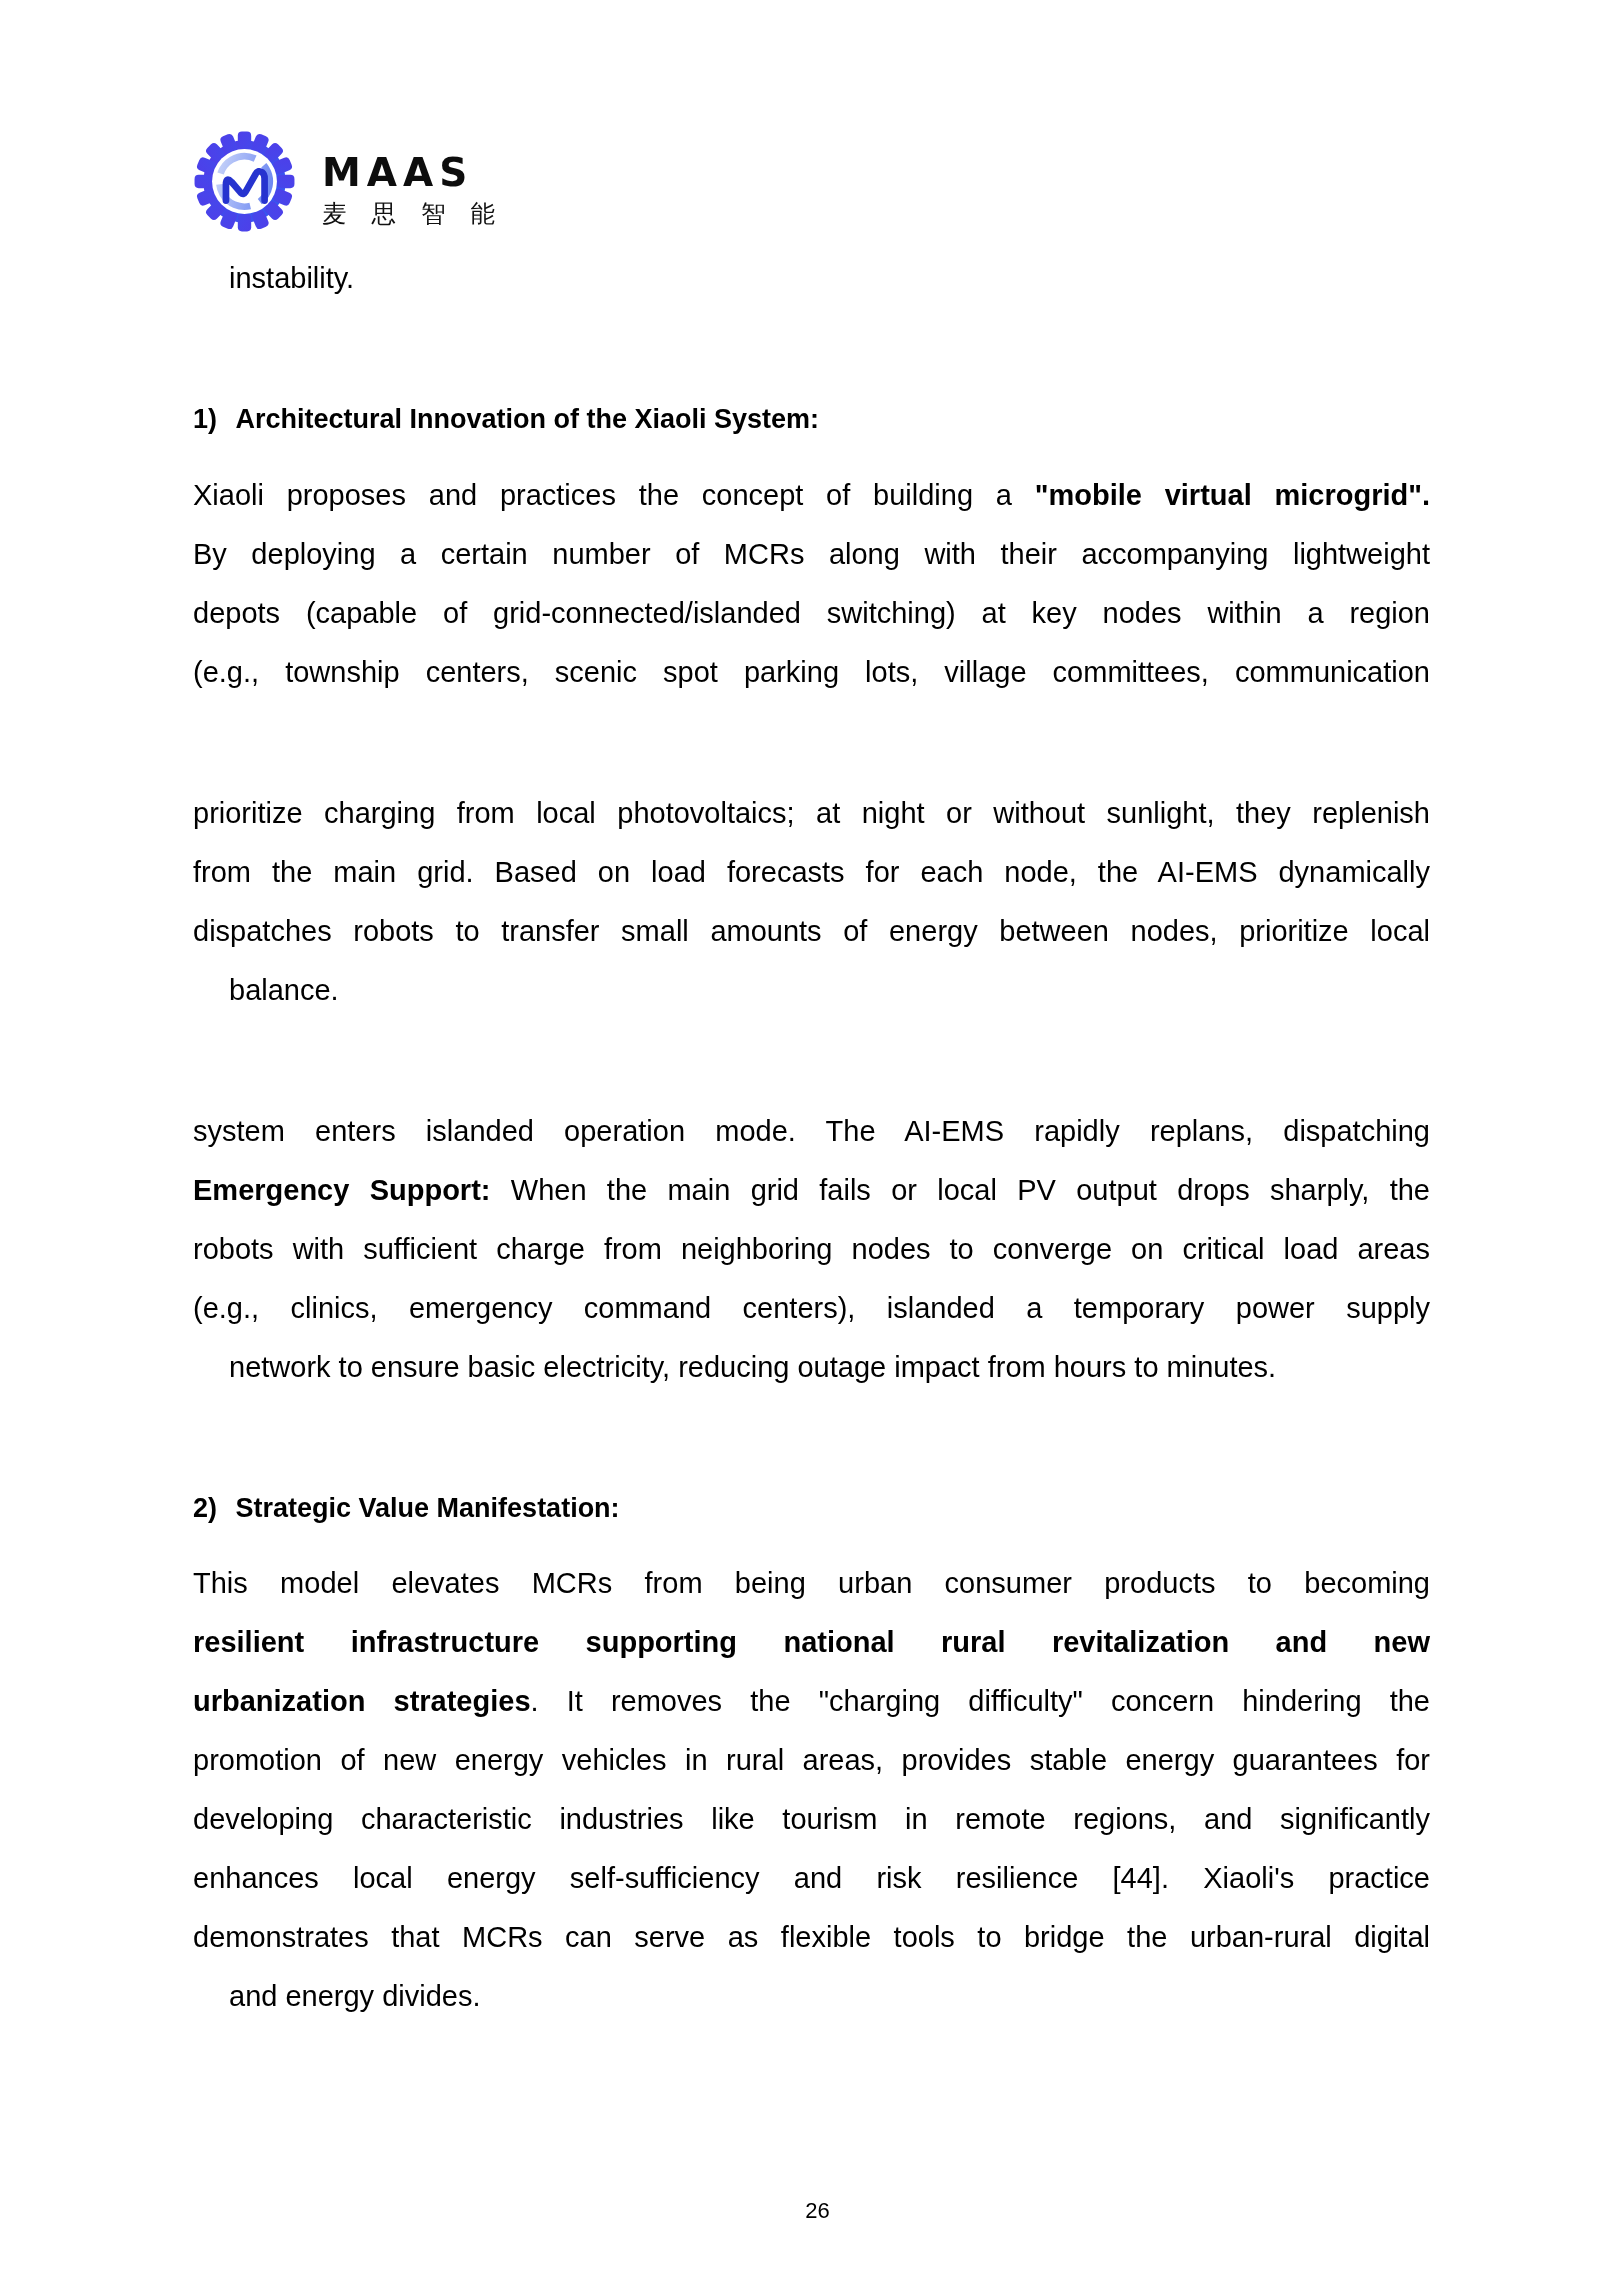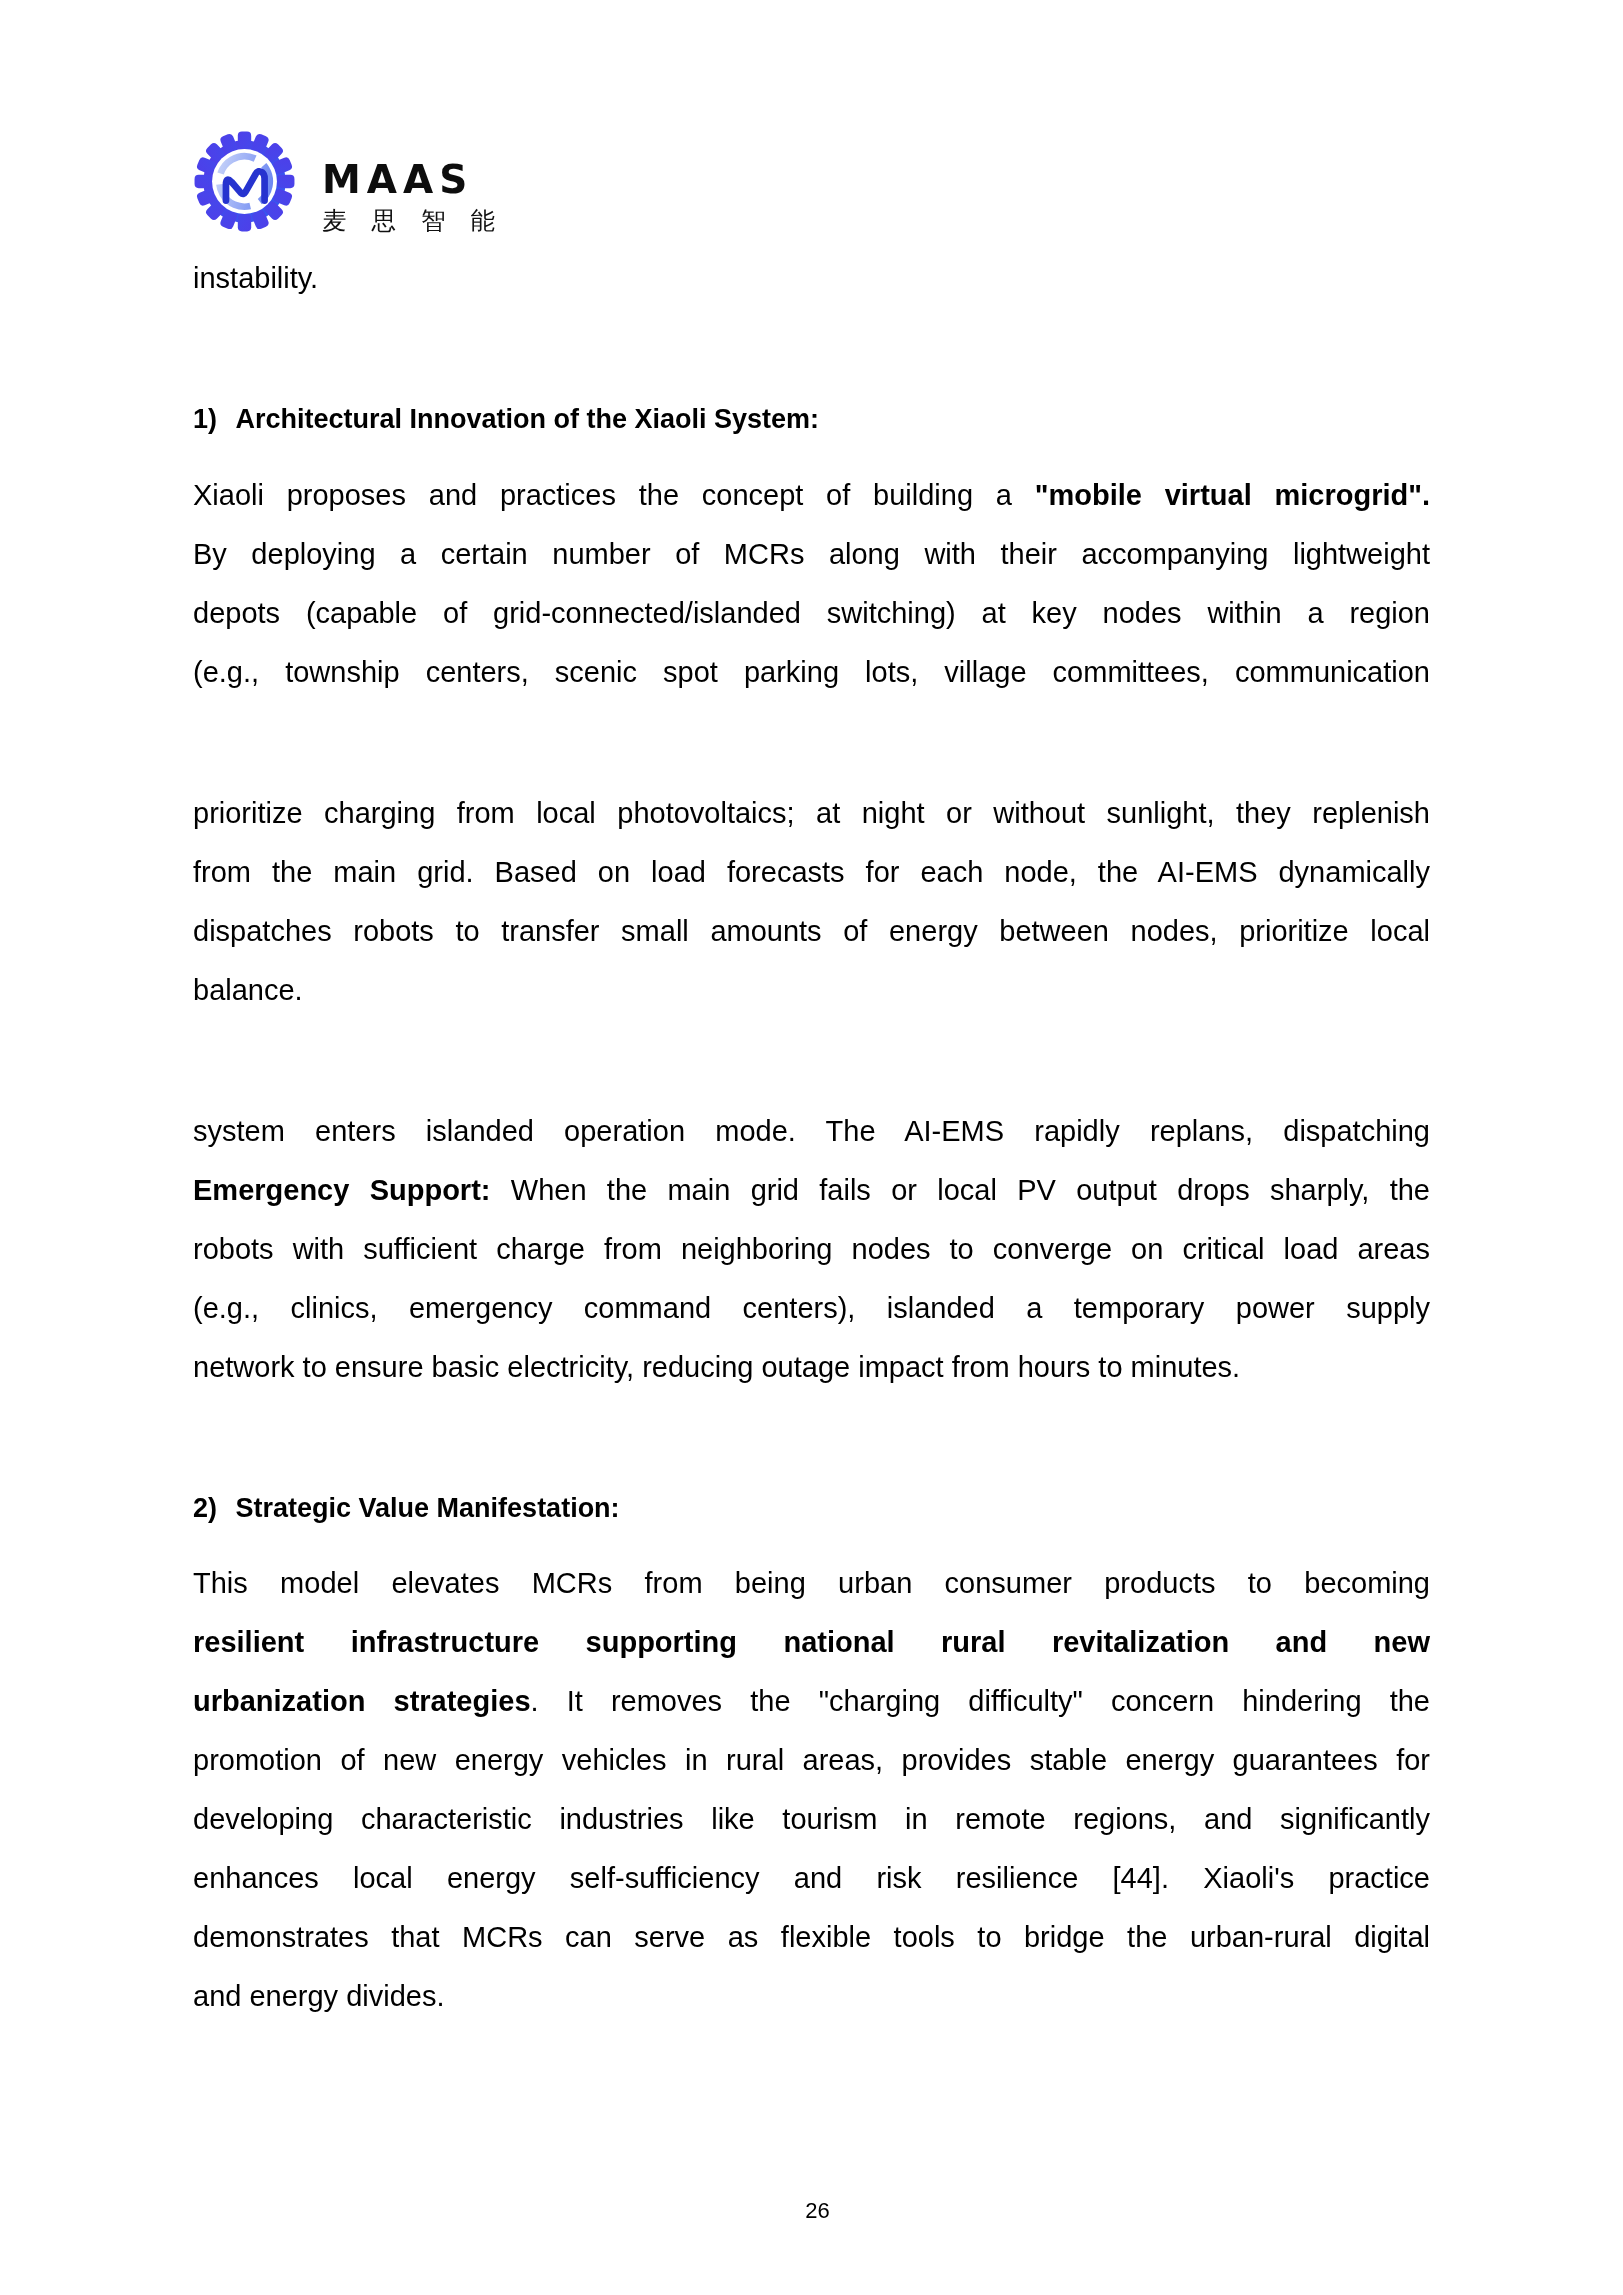--- a/index.html
+++ b/index.html
@@ -7,21 +7,21 @@
     width: 1623px; height: 2295px;
     background: #ffffff;
     color: #000000;
     font-family: "Liberation Sans", sans-serif;
     position: relative;
     overflow: hidden;
   }
   .content { padding: 130px 193px 0 193px; }
 
   
-  .logo { display: flex; align-items: flex-end; }
+  .logo { display: flex; align-items: center; }
   .logo-gear { width: 103px; height: 103px; flex: 0 0 auto; }
   .logo-text { margin-left: 26px; padding-top: 16.4px; }
   .brand {
     font-family: "DejaVu Sans", sans-serif;
     font-weight: bold;
     font-size: 39px;
     line-height: 1;
     letter-spacing: 6px;
     color: #0d0d0d;
     white-space: nowrap;
@@ -31,21 +31,21 @@
     width: 173px;
     margin-top: 9.3px;
     font-size: 24.5px;
     line-height: 1;
     color: #111111;
   }
 
   
   .para { font-size: 29px; line-height: 59px; margin: 0 0 82px 0; }
   .para .line { text-align: justify; text-align-last: justify; }
-  .para .line.last { text-align-last: left; }
+  .para .line.last { text-align-last: left; margin-left: 36px; }
   .para b { font-weight: bold; }
   .intro { margin-top: 16.4px; margin-bottom: 82px; }
 
   .heading {
     font-size: 27px; line-height: 59px;
     font-weight: bold;
     margin: 0 0 16.4px 0;
   }
   .heading .num { margin-right: 18.5px; }
 

